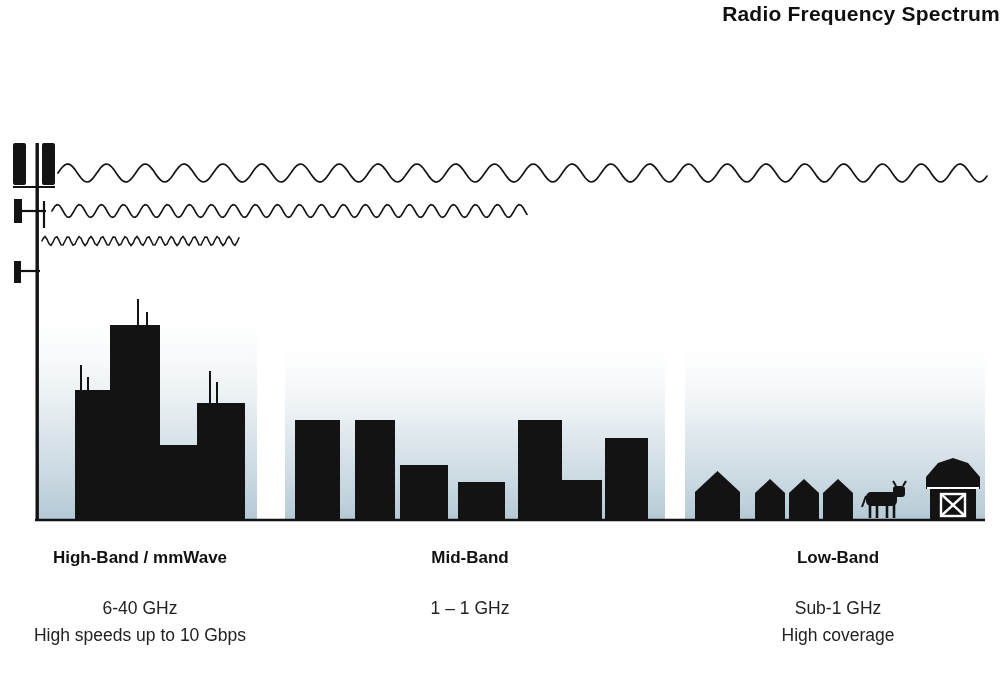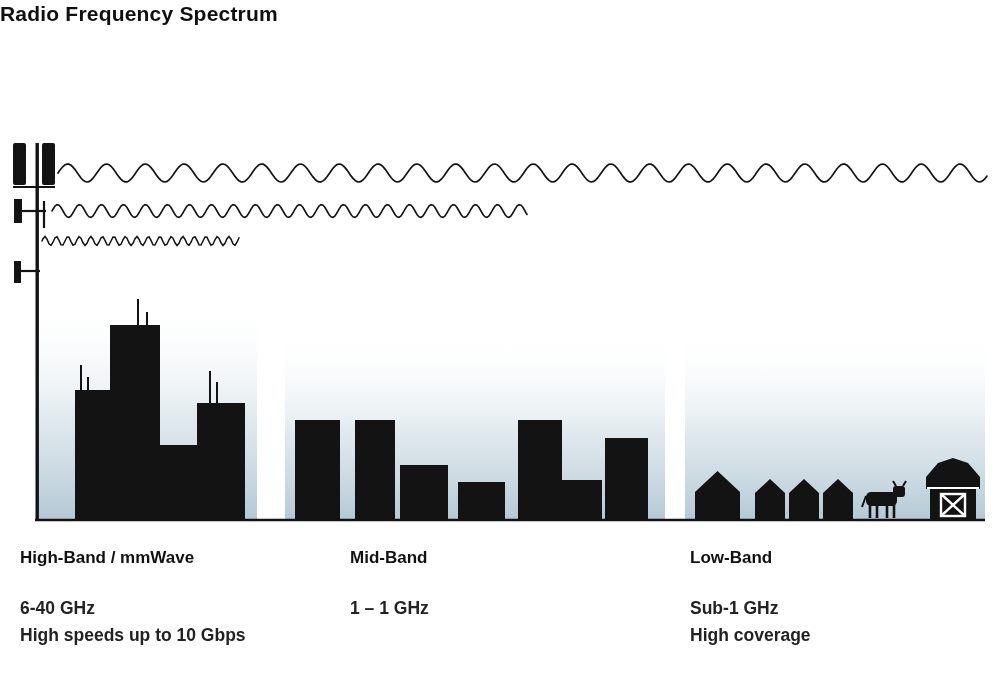--- a/index.html
+++ b/index.html
@@ -2,26 +2,26 @@
 <html><head>
 <meta charset="utf-8">
 <style>
   html,body{margin:0;padding:0;background:#ffffff;}
   #canvas{
     position:relative;width:1000px;height:700px;overflow:hidden;background:#ffffff;
     font-family:"Liberation Sans","DejaVu Sans",sans-serif;color:#161616;
   }
   #scene{position:absolute;left:0;top:0;}
   .title{
-    position:absolute;top:2px;left:0;width:1000px;text-align:left;
+    position:absolute;top:2px;left:0;width:1000px;text-align:right;
     font-size:21px;font-weight:700;letter-spacing:.2px;color:#101010;
   }
-  .band{position:absolute;top:548px;text-align:left;color:#1c1c1c;}
+  .band{position:absolute;top:548px;text-align:center;color:#1c1c1c;}
   .band-label{font-size:17px;font-weight:700;margin-bottom:27px;color:#111;}
-  .band-line{font-size:17.5px;line-height:26.5px;font-weight:700;color:#222;}
+  .band-line{font-size:17.5px;line-height:26.5px;font-weight:400;color:#222;}
   #band-high{left:20px;width:240px;}
   #band-mid{left:350px;width:240px;}
   #band-low{left:690px;width:296px;}
 </style>
 </head>
 <body>
 
 <div id="canvas">
 
   <div class="title">Radio Frequency Spectrum</div>

